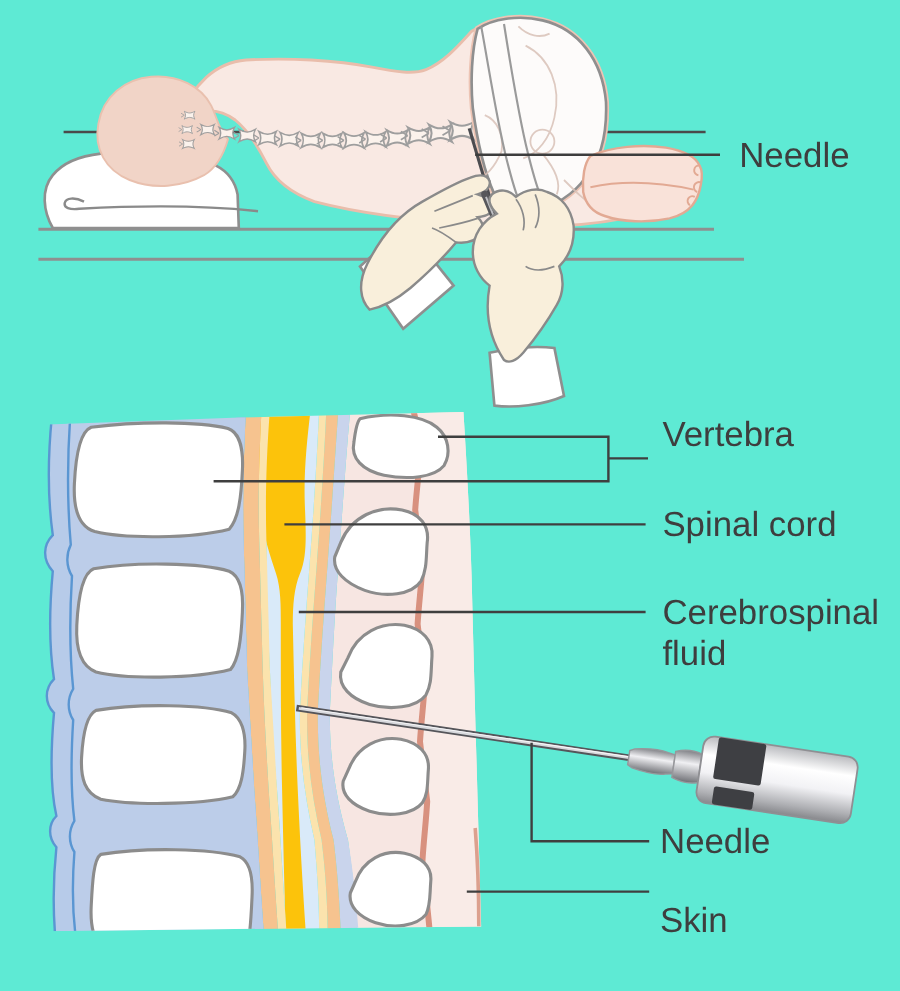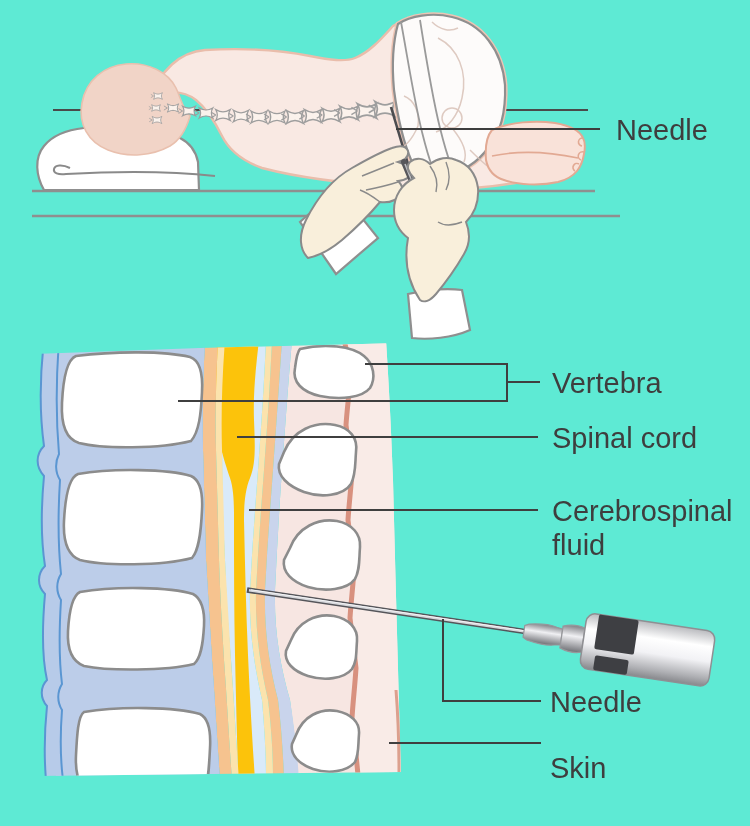--- a/index.html
+++ b/index.html
@@ -175,19 +175,19 @@
   <g stroke="#3f3f3f" stroke-width="2" fill="none">
     <path d="M 365,364 L 507,364 M 178,401 L 507,401 M 507,363 L 507,402 M 507,382 L 540,382"></path>
     <path d="M 237,437 L 538,437"></path>
     <path d="M 249,510 L 538,510"></path>
     <path d="M 443,619 L 443,701 L 541,701"></path>
     <path d="M 389,743 L 541,743"></path>
   </g>
 </svg>
 
 <div class="lbl" style="left:616px;top:113px;">Needle</div>
-<div class="lbl" style="left:552px;top:366px;">Vertebra</div>
+<div class="lbl" style="left:552px;top:346px;">Vertebra</div>
 <div class="lbl wrap" style="left:552px;top:494px;width:195px;">Cerebrospinal fluid</div>
 <div class="lbl" style="left:552px;top:421px;">Spinal cord</div>
 <div class="lbl" style="left:550px;top:685px;">Needle</div>
 <div class="lbl" style="left:550px;top:727px;margin-top:24px;">Skin</div>
 
 </div>
 
 </body></html>

